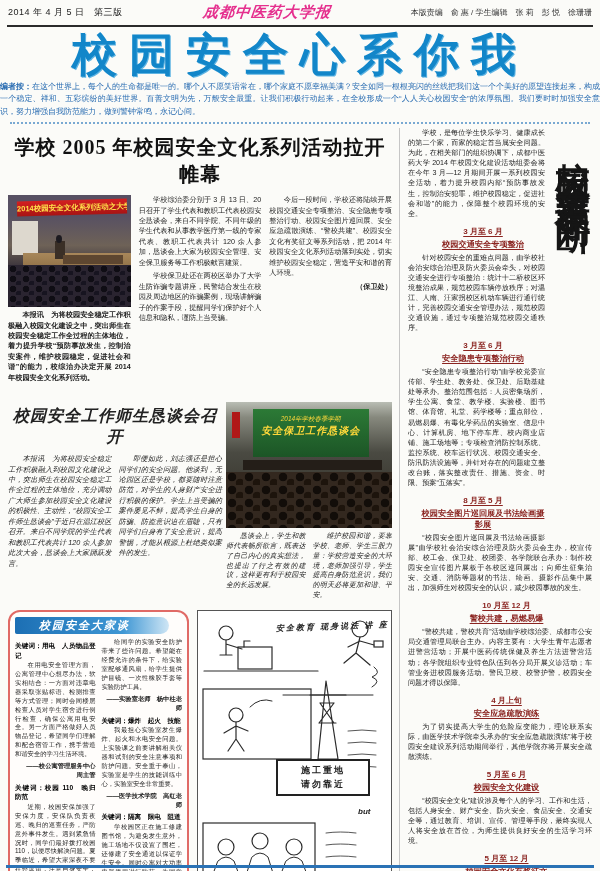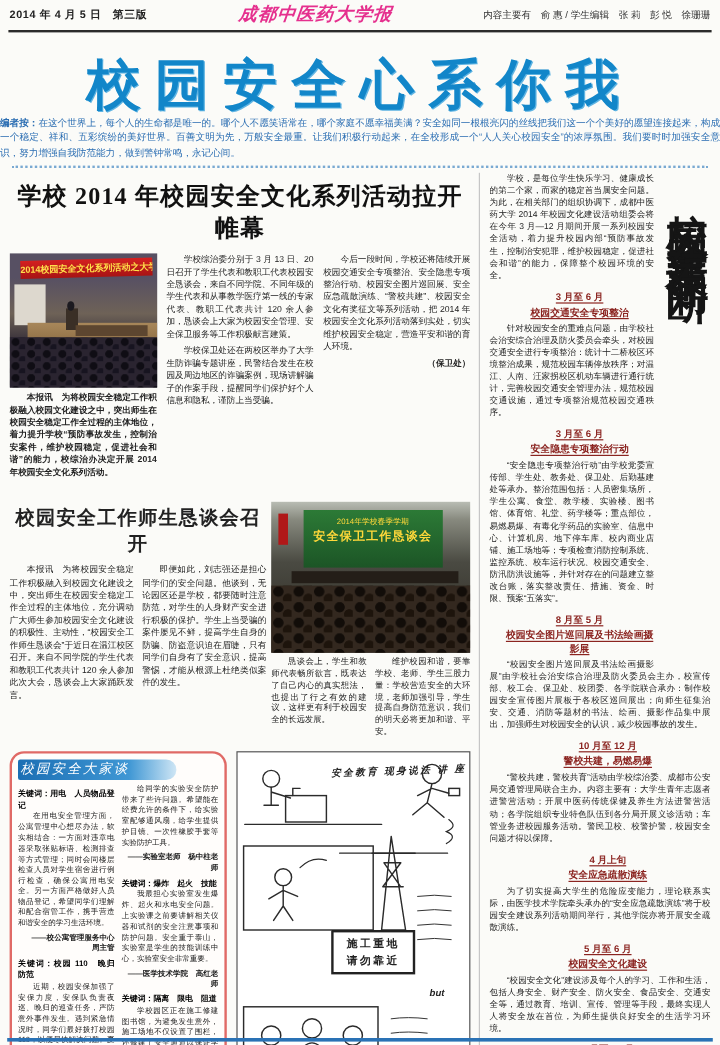--- a/index.html
+++ b/index.html
@@ -1,27 +1,27 @@
 <!DOCTYPE html>
 <html><head>
 <meta charset="utf-8">
 <style>
   html,body{margin:0;padding:0;background:#e8e8e4;}
   .page{width:600px;height:871px;position:relative;overflow:hidden;background:#fbfbf8;
         font-family:"Liberation Sans",sans-serif;color:#222;margin:0 auto;}
   
   .hdr{display:flex;justify-content:space-between;align-items:center;padding:3px 8px 1px;}
-  .hdr-date{font-size:9px;font-weight:bold;letter-spacing:.5px;}
+  .hdr-date{font-size:9px;font-weight:normal;letter-spacing:.5px;}
   .hdr-mast{font-size:15px;font-weight:bold;color:#e5308e;font-style:italic;transform:skewX(-6deg);letter-spacing:1px;}
   .hdr-eds{font-size:8px;color:#333;}
   .hdr-rule{border-top:2px solid #2b2b2b;margin:2px 7px 0;}
   
   .banner{font-size:45px;font-weight:900;color:#1286c9;text-align:center;letter-spacing:12px;
           line-height:1.0;padding:5px 0 2px;font-family:"Liberation Sans",sans-serif;
-          text-shadow:1px 1px 0 #5fb4e2;margin-top:16px;}
+          text-shadow:1px 1px 0 #5fb4e2;}
   
   .ednote{margin:2px 0 0;font-size:8px;line-height:1.55;color:#2a6db2;text-align:justify;}
   .ednote b{color:#2a6db2;}
   .dotline{border-bottom:2px dotted #79a9d2;margin:4px 10px 2px;}
   
   .content{display:flex;padding:2px 8px 0;gap:0;}
   .main{width:384px;flex:none;}
   .rcol{flex:1;border-left:1px solid #c6c6c6;margin-left:7px;padding-left:8px;height:756px;overflow:hidden;}
   
   .a1-head{font-family:"Liberation Serif",serif;font-size:20px;font-weight:bold;text-align:center;
@@ -50,75 +50,75 @@
                  text-align:center;color:#ffd83a;}
   .photo2 .g1{font-size:6.5px;margin-top:6px;}
   .photo2 .g2{font-size:10px;font-weight:bold;letter-spacing:1px;}
   .photo2 .flag{position:absolute;top:10px;left:6px;width:8px;height:26px;background:#b01818;}
   .photo2 .tbl2{position:absolute;top:58px;left:10%;width:84%;height:10px;background:#241e18;}
   .photo2 .crowd{position:absolute;bottom:0;left:0;right:0;height:56px;background:#33281f;
       background-image:radial-gradient(circle at 6px 5px,#120d09 4px,transparent 4.6px),
                        radial-gradient(circle at 14px 11px,#1d140c 4px,transparent 4.6px);
       background-size:17px 13px;}
   
-  .a2{display:grid;grid-template-columns:214px 1fr;gap:4px;margin-top:9px;height:200px;overflow:hidden;}
+  .a2{display:grid;grid-template-columns:214px 1fr;gap:4px;margin-top:9px;height:200px;overflow:hidden;font-style:italic;}
   .a2-head{font-family:"Liberation Serif",serif;font-size:16px;font-weight:bold;letter-spacing:1px;
            text-align:center;margin:4px 0 6px;}
   .a2-cols{display:grid;grid-template-columns:1fr 1fr;gap:7px;font-size:7.2px;line-height:1.45;text-align:justify;}
   .a2-capcols{display:grid;grid-template-columns:1fr 1fr;gap:7px;font-size:7px;line-height:1.4;text-align:justify;}
   
   .bottom{display:grid;grid-template-columns:181px 1fr;gap:8px;margin-top:8px;height:322px;}
   .talks{border:2px solid #e06a66;border-radius:12px;padding:4px 5px;overflow:hidden;position:relative;background:#fffdfb;}
   .ribbon{width:78%;height:17px;background:linear-gradient(90deg,#1c6fb4,#3f97d4 70%,#cfe6f5);
-          border-radius:3px 14px 14px 3px;color:#fff;font-size:11px;font-weight:normal;font-style:italic;
-          line-height:17px;padding-left:2px;letter-spacing:2px;margin:1px 0 4px;}
+          border-radius:3px 14px 14px 3px;color:#fff;font-size:11px;font-weight:bold;font-style:italic;
+          line-height:17px;padding-left:24px;letter-spacing:2px;margin:1px 0 4px;}
   .talk-cols{display:flex;gap:6px;font-size:6.3px;line-height:1.42;text-align:justify;height:286px;overflow:hidden;}
   .talk-col{flex:1;}
   .kw{font-weight:bold;font-size:6.6px;margin:3px 0 1px;text-indent:0;color:#000;}
   .tsig{text-align:right;font-weight:bold;margin:1px 0 2px;}
   
   .cartoon{border:1px solid #555;position:relative;background:#fff;overflow:hidden;}
   .ct{position:absolute;font-size:8px;font-weight:bold;color:#222;font-style:italic;}
   .ct1{top:10px;left:78px;transform:rotate(-2deg);line-height:1.5;letter-spacing:2px;}
   .sign{position:absolute;top:148px;left:78px;width:66px;border:2px solid #222;background:#fff;
-        text-align:center;font-size:9px;font-weight:bold;padding:3px 0;line-height:1.5;letter-spacing:2px;}
+        text-align:center;font-size:9px;font-weight:bold;padding:3px 12px;line-height:1.5;letter-spacing:2px;}
   .ct3{top:196px;left:160px;font-size:8px;}
   
   .vtitle{float:right;writing-mode:vertical-rl;font-family:"Liberation Serif",serif;font-weight:bold;
           font-size:35px;line-height:40px;letter-spacing:7px;height:402px;margin:6px 0 6px 7px;color:#151515;}
   .rcol p{font-size:7.1px;line-height:1.42;text-align:justify;margin:0 0 3px;text-indent:2em;}
   .rsec{margin:7px 0 3px;padding-left:13px;text-align:center;}
   .rdate{color:#8b2420;font-weight:bold;font-size:8px;text-decoration:underline;text-underline-offset:2px;margin-bottom:2px;}
   .rtitle{color:#8b2420;font-weight:bold;font-size:8.2px;text-decoration:underline;text-underline-offset:2px;}
   .botline{position:absolute;left:6px;right:6px;bottom:3px;height:3px;background:#2a72b5;}
 </style>
 </head>
 <body>
 
 <div class="page">
 
   <div class="hdr">
     <span class="hdr-date">2014 年 4 月 5 日　第三版</span>
     <span class="hdr-mast">成都中医药大学报</span>
-    <span class="hdr-eds">内容主要有　俞 惠 / 学生编辑　张 莉　彭 悦　徐珊珊</span>
+    <span class="hdr-eds">本版责编　俞 惠 / 学生编辑　张 莉　彭 悦　徐珊珊</span>
   </div>
   <div class="hdr-rule"></div>
 
   <div class="banner">校园安全心系你我</div>
 
   <div class="ednote">
     <b>编者按：</b><span>在这个世界上，每个人的生命都是唯一的。哪个人不愿笑语常在，哪个家庭不愿幸福美满？安全如同一根根亮闪的丝线把我们这一个个美好的愿望连接起来，构成一个稳定、祥和、五彩缤纷的美好世界。百善文明为先，万般安全最重。让我们积极行动起来，在全校形成一个“人人关心校园安全”的浓厚氛围。我们要时时加强安全意识，努力增强自我防范能力，做到警钟常鸣，永记心间。</span>
   </div>
   <div class="dotline"></div>
 
   <div class="content">
 
     <div class="main">
 
-      <div class="a1-head">学校 2014 年校园安全文化系列活动拉开帷幕</div>
+      <div class="a1-head">学校 2005 年校园安全文化系列活动拉开帷幕</div>
       <div class="a1-body">
         <div>
           <div class="photo1">
             <div class="pb">2014校园安全文化系列活动之大学生防诈骗讲座</div>
             <div class="screen"></div>
             <div class="stage"></div>
             <div class="podium"></div>
             <div class="spk"></div>
             <div class="tbl"></div>
             <div class="crowd"></div>

